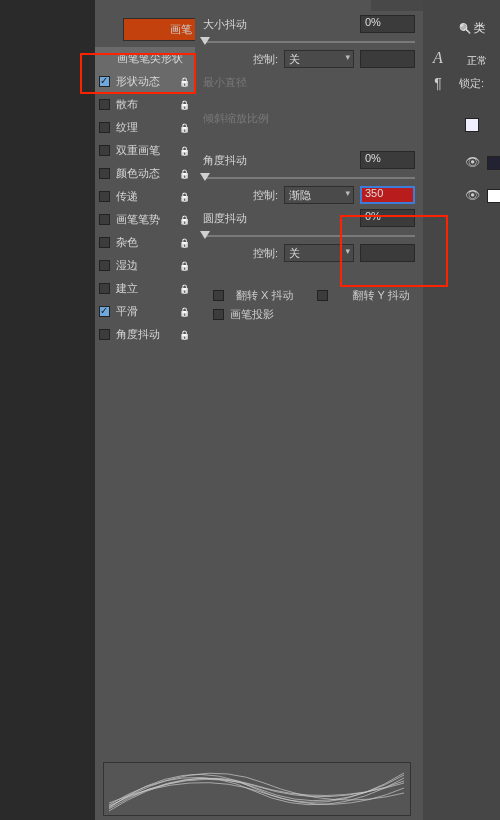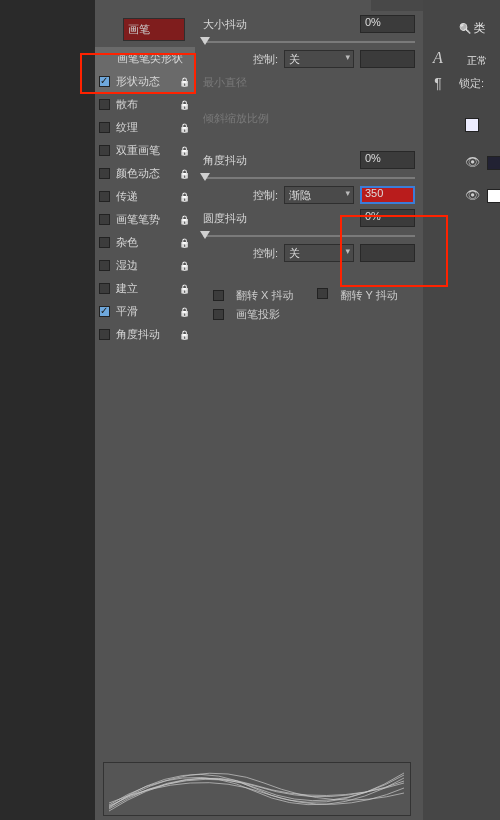--- a/index.html
+++ b/index.html
@@ -2,21 +2,21 @@
 <html><head>
 <meta charset="utf-8">
 <style>
   body{margin:0;background:#181818;font-family:sans-serif;font-size:11px;color:#ccc;width:500px;height:820px;overflow:hidden;position:relative}
   .panel{position:absolute;background:#535353}
   .left{left:0;top:0;width:95px;height:820px;background:#2a2a2a}
   .brush-col{left:95px;top:0;width:100px;height:820px}
   .opts-col{left:195px;top:0;width:228px;height:820px}
   .tool-col{left:423px;top:0;width:30px;height:820px;background:#464646}
   .right-col{left:453px;top:0;width:47px;height:820px}
-  .tab{background:#7f1d1d;margin:18px 0 0 28px;width:52px;text-align:left;padding:3px 4px;border:1px solid #2e2e2e}
+  .tab{background:#c2410c;margin:18px 0 0 28px;width:52px;text-align:right;padding:3px 16px;border:1px solid #2e2e2e}
   .row{display:flex;align-items:center;height:23px;padding:0 4px;position:relative}
   .cb{width:11px;height:11px;border:1px solid #222;background:#3c3c3c;margin-right:6px;flex:none;box-sizing:border-box}
   .cb.on{background:#6fa8dc;position:relative}
   .cb.on:after{content:"✓";position:absolute;top:-2px;left:0;color:#222;font-size:10px}
   .lbl{flex:1;color:#d6d6d6}
   .lock{width:12px;height:12px;color:#aaa;font-size:10px;text-align:center}
   .lock:before{content:"🔒";filter:grayscale(1) brightness(1.3);font-size:9px}
   .list{margin-top:6px}
   .sel{background:#6a6a6a}
   .optrow{display:flex;align-items:center;padding:3px 8px 1px}
@@ -181,27 +181,27 @@
     <span class="fld"></span>
   </div>
 
   <div style="height:22px"></div>
 
   <div style="display:flex;gap:24px;padding:2px 8px 2px 18px">
     <span style="display:flex;align-items:center;gap:6px">
       <span class="cb"></span>
         <span>翻转 X 抖动</span>
     </span>
-    <span style="display:flex;align-items:flex-start;gap:6px">
+    <span style="display:flex;align-items:center;gap:18px">
       <span class="cb"></span>
         <span>翻转 Y 抖动</span>
     </span>
   </div>
   <div style="display:flex;padding:2px 8px 2px 18px">
-    <span style="display:flex;align-items:center;gap:6px">
+    <span style="display:flex;align-items:center;gap:0">
       <span class="cb"></span>
         <span>画笔投影</span>
     </span>
   </div>
 </div>
 
 <div class="panel tool-col">
 
   <div style="height:44px"></div>
   <div class="tool-ic" style="font-style:italic;font-family:serif;font-size:16px">A</div>

